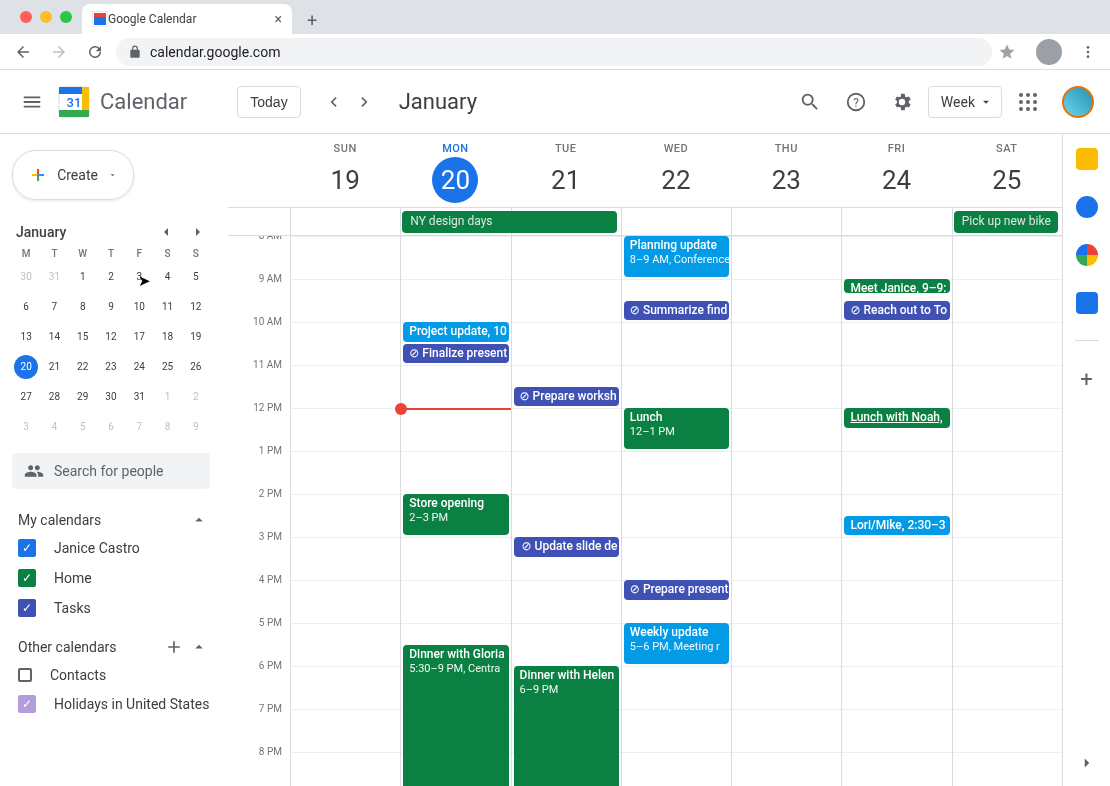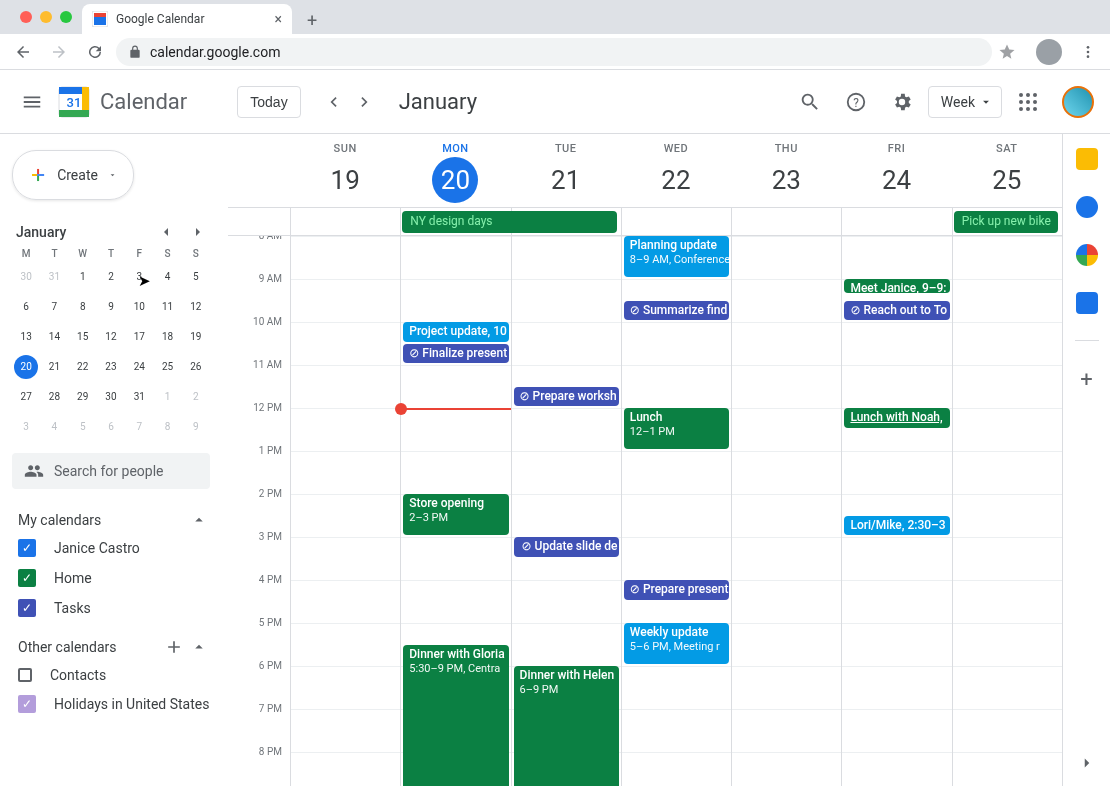--- a/index.html
+++ b/index.html
@@ -5,21 +5,21 @@
 * { box-sizing: border-box; margin: 0; padding: 0; }
 html, body { width: 1110px; height: 786px; font-family: 'Google Sans', Roboto, Arial, sans-serif; overflow: hidden; background: #fff; color: #3c4043; }
 svg { display: block; }
 
 
 .chrome-frame { width: 100%; height: 100%; display: flex; flex-direction: column; }
 .tab-strip { height: 34px; background: #dee1e6; display: flex; align-items: flex-end; padding-left: 10px; position: relative; }
 .traffic-lights { display: flex; gap: 8px; align-items: center; padding: 0 10px; height: 34px; }
 .tl { width: 12px; height: 12px; border-radius: 50%; }
 .tl.red { background: #ff5f57; } .tl.yellow { background: #febc2e; } .tl.green { background: #28c840; }
-.tab { background: #fff; height: 30px; border-radius: 8px 8px 0 0; display: flex; align-items: center; padding: 0 10px; width: 210px; font-size: 12px; color: #3c4043; gap: 8px; }
+.tab { background: #fff; height: 30px; border-radius: 8px 8px 0 0; display: flex; align-items: center; padding: 0 10px; width: 210px; font-size: 12px; color: #3c4043; gap: 0; }
 .tab-close { margin-left: auto; color: #5f6368; font-size: 14px; }
 .new-tab { width: 28px; height: 28px; display:flex; align-items:center; justify-content:center; color:#5f6368; font-size:18px; margin-left:6px; }
 
 .url-bar { height: 36px; background: #fff; border-bottom: 1px solid #dadce0; display: flex; align-items: center; padding: 0 8px; gap: 6px; }
 .url-nav-btn { width: 30px; height: 30px; display:flex; align-items:center; justify-content:center; color:#5f6368; border-radius:50%; }
 .url-nav-btn.disabled { color: #bdc1c6; }
 .omnibox { flex: 1; height: 28px; background: #f1f3f4; border-radius: 14px; display: flex; align-items: center; padding: 0 12px; font-size: 14px; color: #202124; gap: 8px; }
 .lock-ic { color:#5f6368; }
 .star-ic { color:#5f6368; margin-right:8px; }
 .avatar-dot { width: 26px; height: 26px; border-radius: 50%; background: #9aa0a6; margin: 0 6px; }
@@ -77,21 +77,21 @@
 .gutter { width:62px; flex-shrink:0; }
 .day-col-h { flex:1; text-align:center; padding:8px 0 4px; min-width:0; }
 .dow-label { font-size:11px; color:#70757a; font-weight:500; letter-spacing:.5px; }
 .dow-label.today { color:#1a73e8; }
 .date-num { font-size:26px; color:#3c4043; margin-top:2px; width:46px; height:46px; line-height:46px; border-radius:50%; display:inline-block; }
 .date-num.today { background:#1a73e8; color:#fff; }
 
 .allday-row { display:flex; border-bottom:1px solid #dadce0; min-height:28px; position:relative; }
 .allday-cells { display:flex; flex:1; position:relative; }
 .allday-cell { flex:1; border-left:1px solid #dadce0; position:relative; min-width:0; }
-.allday-event { position:absolute; top:3px; height:22px; border-radius:4px; font-size:12px; color:#86efac; padding:3px 8px; white-space:nowrap; overflow:hidden; }
+.allday-event { position:absolute; top:3px; height:22px; border-radius:4px; font-size:12px; color:#e5e5e5; padding:3px 8px; white-space:nowrap; overflow:hidden; }
 
 .time-grid { flex:1; overflow:hidden; display:flex; position:relative; }
 .hour-labels { width:62px; flex-shrink:0; font-size:10px; color:#70757a; text-align:right; padding-right:8px; }
 .hour-label { height:43px; position:relative; top:-6px; }
 .grid-cols { flex:1; display:flex; position:relative; }
 .grid-col { flex:1; border-left:1px solid #dadce0; position:relative; min-width:0; }
 .hour-line { position:absolute; left:0; right:0; border-top:1px solid #eceff1; }
 .now-line { position:absolute; left:0; right:0; border-top:2px solid #ea4335; }
 .now-dot { position:absolute; width:12px; height:12px; background:#ea4335; border-radius:50%; left:-6px; top:-7px; }
 

